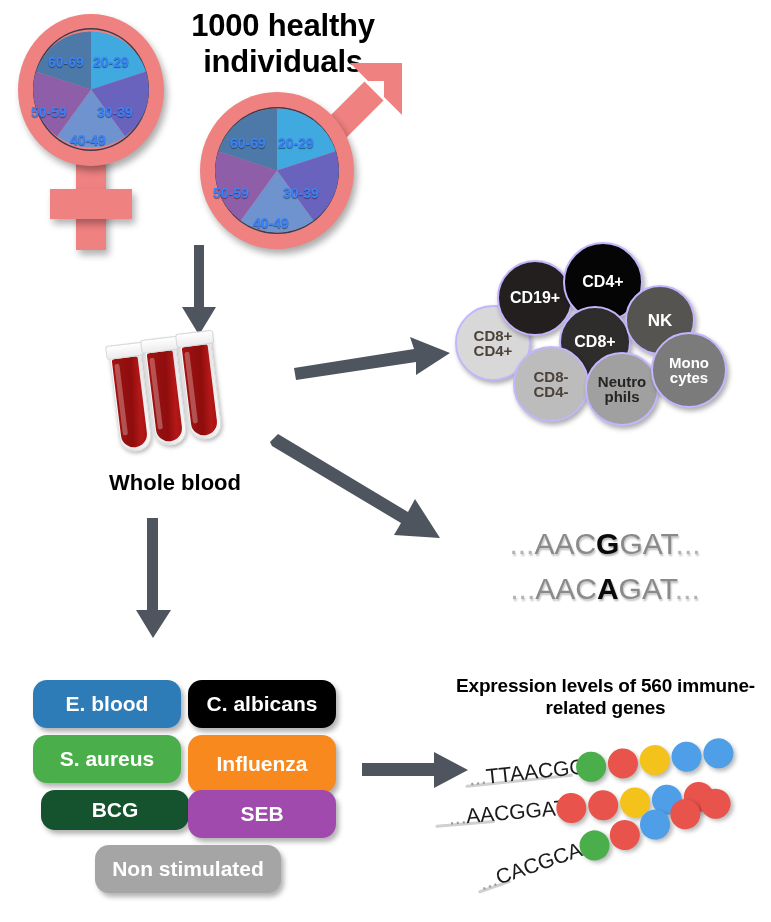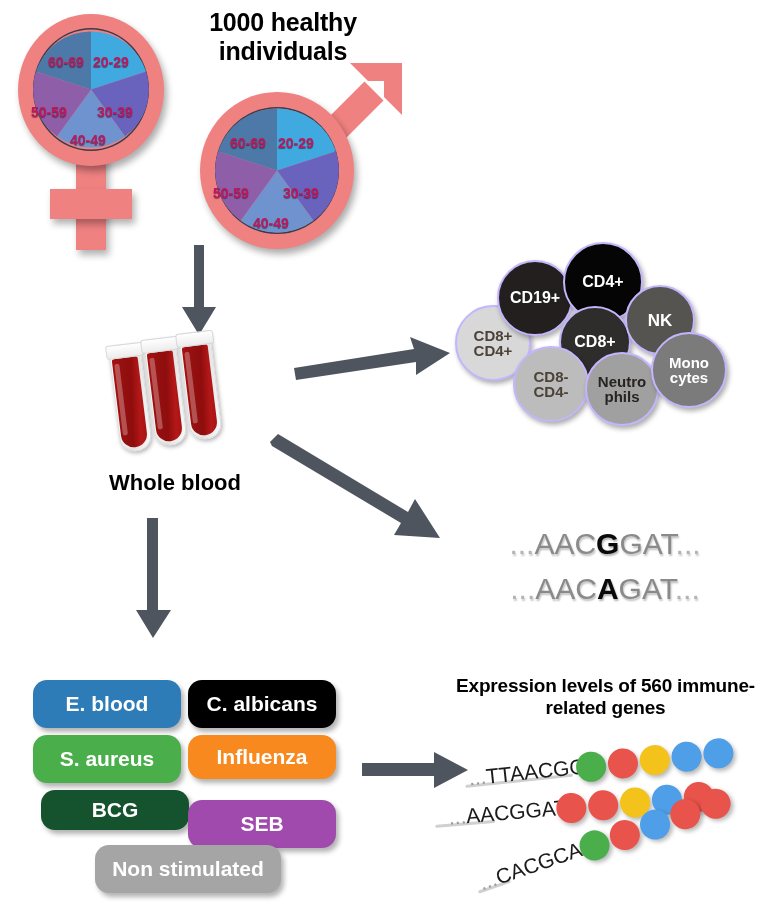--- a/index.html
+++ b/index.html
@@ -10,36 +10,36 @@
     -webkit-font-smoothing:antialiased;
   }
   .stage{position:absolute;left:0;top:0;width:771px;height:922px;}
   .abs{position:absolute;}
 
   
   .heading{
     font-weight:bold;color:#000000;text-align:center;line-height:1.15;
     letter-spacing:-0.2px;
   }
-  #title-1000{left:168px;top:8px;width:230px;font-size:25px;}
+  #title-1000{left:168px;top:8px;width:230px;font-size:31px;}
   #title-snps{left:440px;top:487px;width:330px;font-size:19px;}
   #title-expr{left:440px;top:675px;width:331px;font-size:19px;}
 
   
   .sym-wrap{position:absolute;}
   .ring{
     position:absolute;border-radius:50%;
     background:#ef8181;
     box-shadow:3px 5px 7px rgba(0,0,0,0.33);
   }
   .pie-holder{position:absolute;border-radius:50%;overflow:hidden;
     box-shadow:inset 0 0 0 1.5px #3b3b4a;}
   .pie-svg{display:block;}
   .seg-label{
-    position:absolute;color:#be185d;font-weight:bold;
+    position:absolute;color:#3b82f6;font-weight:bold;
     text-shadow:0 1px 1px rgba(0,0,0,0.45);
     white-space:nowrap;pointer-events:none;
   }
   .fem-stem{
     position:absolute;background:#ef8181;
     box-shadow:3px 5px 7px rgba(0,0,0,0.30);
   }
 
   
   .arrow-svg{position:absolute;overflow:visible;}
@@ -267,27 +267,27 @@
   <div class="abs" id="stim">
     <div class="stim-box" style="left:0px;top:0px;width:148px;height:48px;background:#2d7cb8;">
       <span>E. blood</span>
     </div>
     <div class="stim-box" style="left:155px;top:0px;width:148px;height:48px;background:#000000;">
       <span>C. albicans</span>
     </div>
     <div class="stim-box" style="left:0px;top:55px;width:148px;height:48px;background:#4aaf4a;">
       <span>S. aureus</span>
     </div>
-    <div class="stim-box" style="left:155px;top:55px;width:148px;height:44px;background:#f7891f;">
+    <div class="stim-box" style="left:155px;top:55px;width:148px;height:58px;background:#f7891f;">
       <span>Influenza</span>
     </div>
     <div class="stim-box" style="left:8px;top:110px;width:148px;height:40px;background:#14532d;">
       <span>BCG</span>
     </div>
-    <div class="stim-box" style="left:155px;top:110px;width:148px;height:48px;background:#a04aae;margin-top:10px;">
+    <div class="stim-box" style="left:155px;top:110px;width:148px;height:48px;background:#a04aae;">
       <span>SEB</span>
     </div>
     <div class="stim-box" style="left:62px;top:165px;width:186px;height:48px;background:#a5a5a5;">
       <span>Non stimulated</span>
     </div>
   </div>
 
   <svg class="arrow-svg" style="left:362px;top:752px;" width="108" height="38" viewBox="0 0 108 38">
     <path d="M 0 11 L 72 11 L 72 0 L 106 18 L 72 36 L 72 24 L 0 24 Z" fill="#4e555e"></path>
   </svg>

